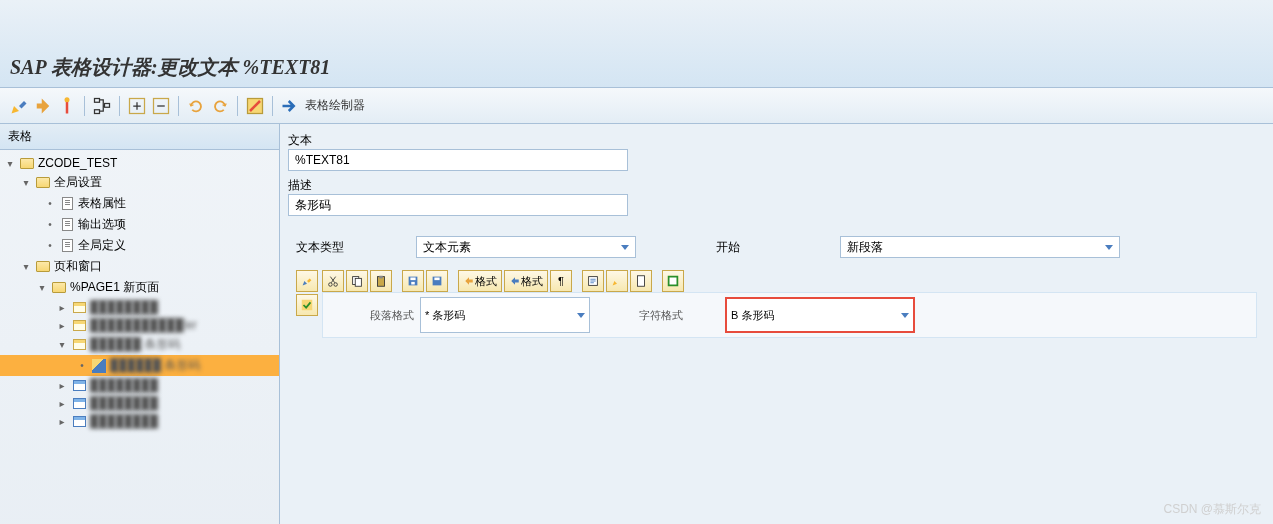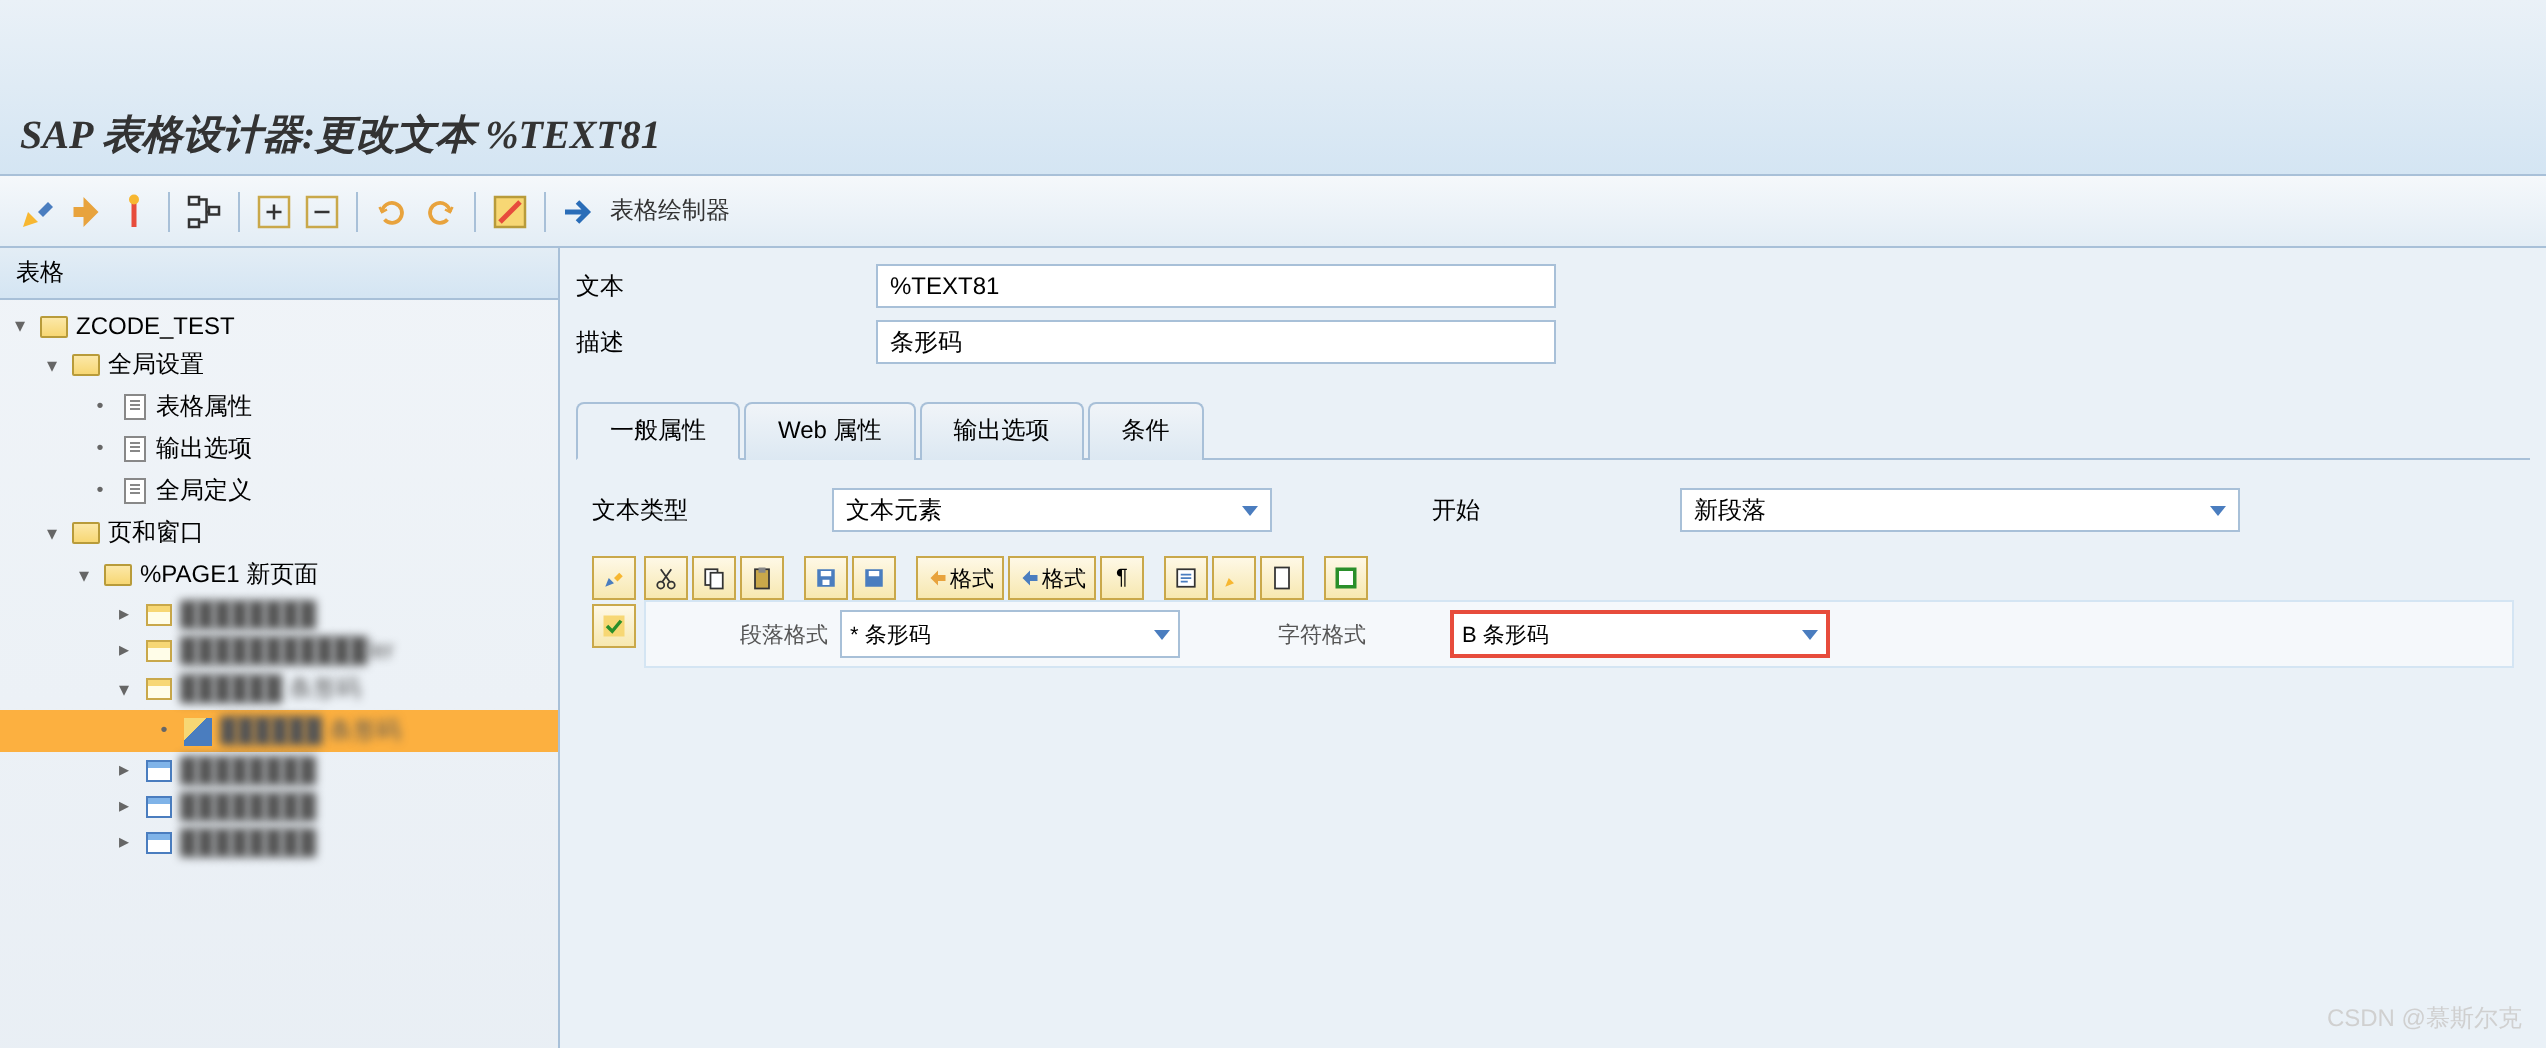--- a/index.html
+++ b/index.html
@@ -20,37 +20,37 @@
 .tree-icon{width:16px;height:14px;margin:0 3px;display:inline-flex;align-items:center;justify-content:center;}
 .folder-open{width:14px;height:11px;background:linear-gradient(#fce8a8,#f7d774);border:1px solid #b89b3a;border-radius:1px;position:relative;}
 .doc-icon{width:11px;height:13px;background:#fff;border:1px solid #888;position:relative;}
 .doc-icon::before{content:"";position:absolute;top:2px;left:2px;right:2px;height:1px;background:#888;box-shadow:0 2px 0 #888,0 4px 0 #888;}
 .win-icon{width:13px;height:11px;background:#fff;border:1px solid #4a7dbf;box-shadow:inset 0 3px 0 #7fb3e8;}
 .win-icon-y{width:13px;height:11px;background:#fffde8;border:1px solid #c9a84a;box-shadow:inset 0 3px 0 #f7d774;}
 .pencil-icon{width:14px;height:14px;background:linear-gradient(135deg,#f7d774 40%,#4a7dbf 40%);}
 .tree-label{font-size:12px;}
 .blur{color:transparent;text-shadow:0 0 4px #555;}
 .content{flex:1;padding:8px;background:#eaf1f7;overflow:auto;}
-.field-row{display:flex;align-items:center;margin-bottom:6px;}
+.field-row{display:flex;align-items:flex-start;margin-bottom:6px;flex-direction:column;}
 .field-label{width:150px;font-size:12px;}
 .field-input{width:340px;height:22px;border:1px solid #a8c0d8;background:#fff;padding:2px 6px;font-size:12px;}
 .tabs{display:flex;margin-top:18px;border-bottom:1px solid #a8c0d8;}
 .tab{padding:5px 16px;background:linear-gradient(#f0f4f8,#dce8f2);border:1px solid #a8c0d8;border-bottom:none;margin-right:2px;border-radius:4px 4px 0 0;cursor:pointer;font-size:12px;position:relative;top:1px;}
 .tab.active{background:#eaf1f7;border-bottom:1px solid #eaf1f7;}
 .tab-content{padding:14px 8px;background:#eaf1f7;}
 .dropdown-row{display:flex;align-items:center;gap:20px;margin-bottom:12px;}
 .dd-label{font-size:12px;}
 .dd-select{display:inline-flex;align-items:center;justify-content:space-between;width:220px;height:22px;border:1px solid #a8c0d8;background:#fff;padding:0 6px;font-size:12px;cursor:pointer;}
 .dd-arrow{width:0;height:0;border-left:4px solid transparent;border-right:4px solid transparent;border-top:5px solid #4a7dbf;}
 .editor-toolbar{display:flex;align-items:center;gap:2px;margin-bottom:0;flex-wrap:wrap;}
 .et-icon{width:22px;height:22px;border:1px solid #c9a84a;background:linear-gradient(#fef8e6,#f7e8b0);display:inline-flex;align-items:center;justify-content:center;cursor:pointer;font-size:11px;}
 .et-icon svg{width:14px;height:14px;}
 .sub-toolbar{display:flex;align-items:center;gap:6px;padding:4px;background:#f5f8fb;border:1px solid #d4e5f3;}
 .sub-label{font-size:11px;color:#555;margin-left:43px;}
-.sub-select{display:inline-flex;align-items:center;justify-content:space-between;height:24px;border:1px solid #a8c0d8;background:#fff;padding:0 4px;font-size:11px;cursor:pointer;}
+.sub-select{display:inline-flex;align-items:center;justify-content:space-between;height:36px;border:1px solid #a8c0d8;background:#fff;padding:0 4px;font-size:11px;cursor:pointer;}
 .red-box{border:2px solid #e74c3c !important;}
 .editor-area{background:#fff;border:1px solid #d4e5f3;height:150px;padding:2px;}
 .editor-text{font-family:"Times New Roman",serif;font-style:italic;font-weight:bold;font-size:11px;}
 .side-icons{display:inline-flex;flex-direction:column;gap:2px;margin-right:4px;}
 .watermark{position:absolute;bottom:6px;right:12px;color:#d0d0d0;font-size:12px;}
 .row-wrap{display:flex;align-items:flex-start;}
 </style>
 </head>
 <body>
 
@@ -235,26 +235,20 @@
   <div class="content">
     <div class="field-row">
       <span class="field-label">文本</span>
       <input class="field-input" value="%TEXT81" style="">
     </div>
     <div class="field-row">
       <span class="field-label">描述</span>
       <input class="field-input" value="条形码" style="">
     </div>
 
-    <div class="tabs">
-      <div class="tab active">一般属性</div>
-      <div class="tab">Web 属性</div>
-      <div class="tab">输出选项</div>
-      <div class="tab">条件</div>
-    </div>
 
     <div class="tab-content">
       <div class="dropdown-row">
         <span class="dd-label" style="width:100px">文本类型</span>
         <span class="dd-select">
           <span>文本元素</span>
           <span class="dd-arrow"></span>
         </span>
         <span style="width:40px"></span>
         <span class="dd-label">开始</span>

